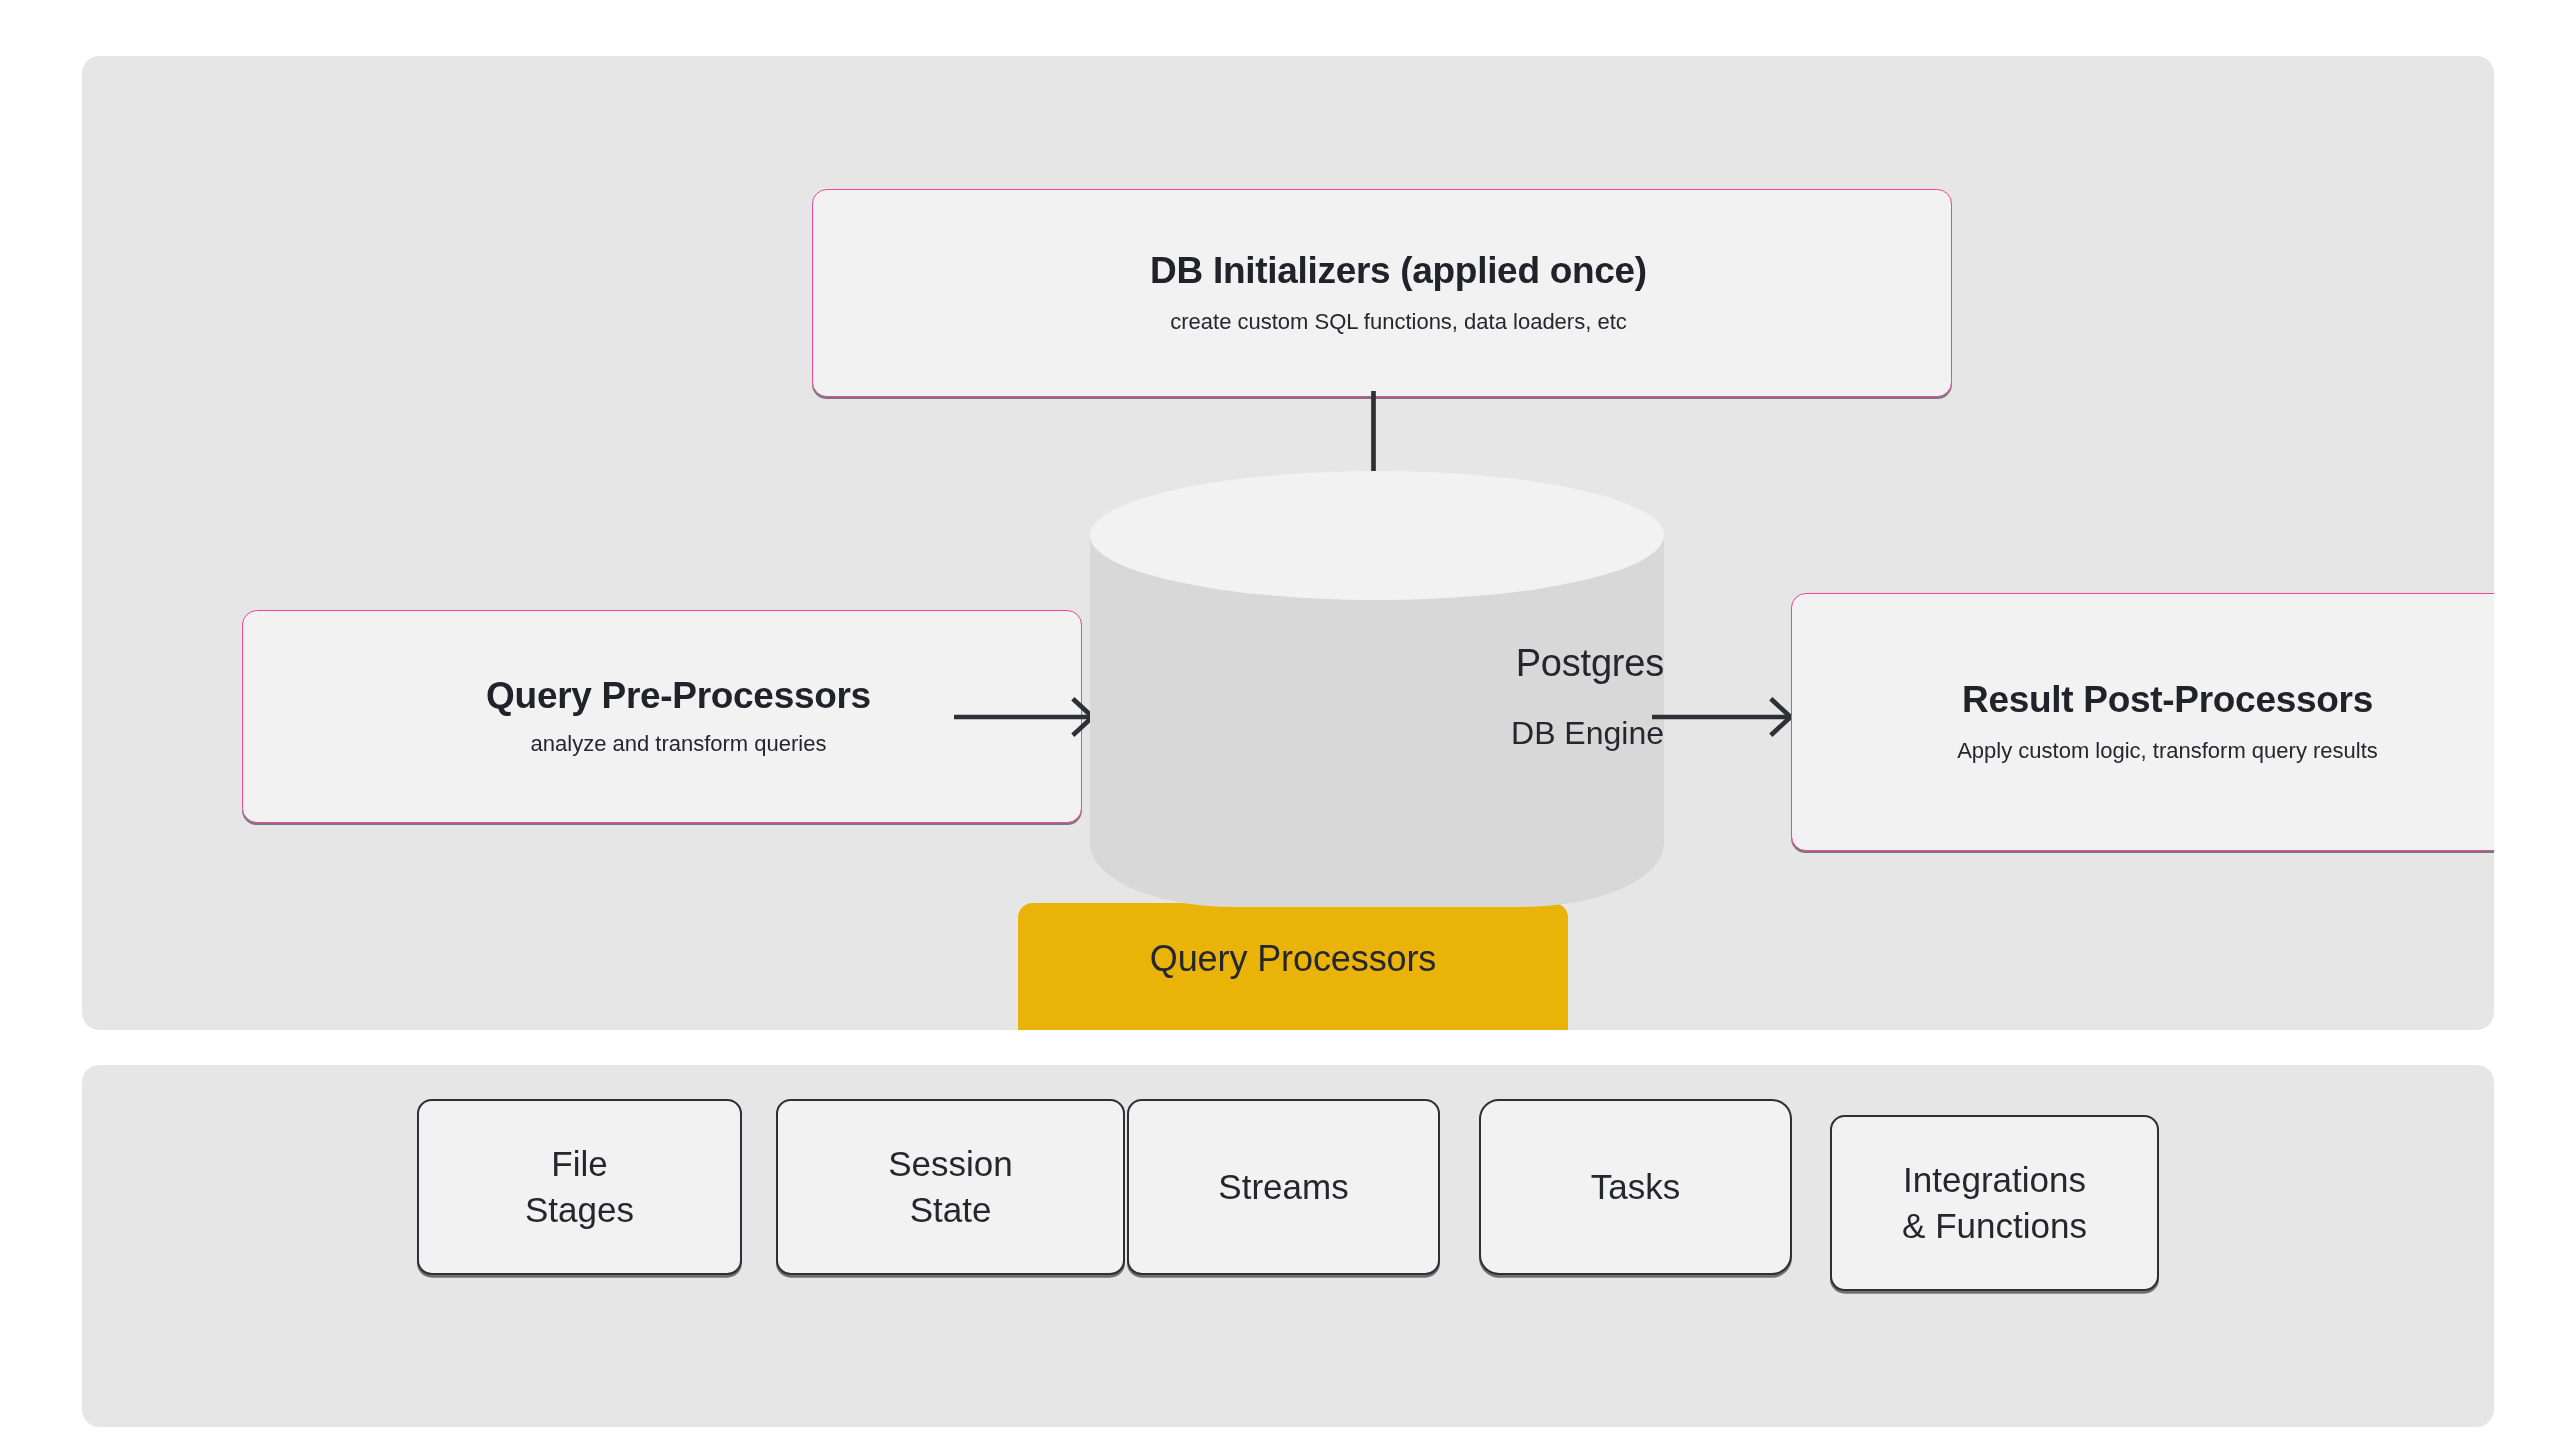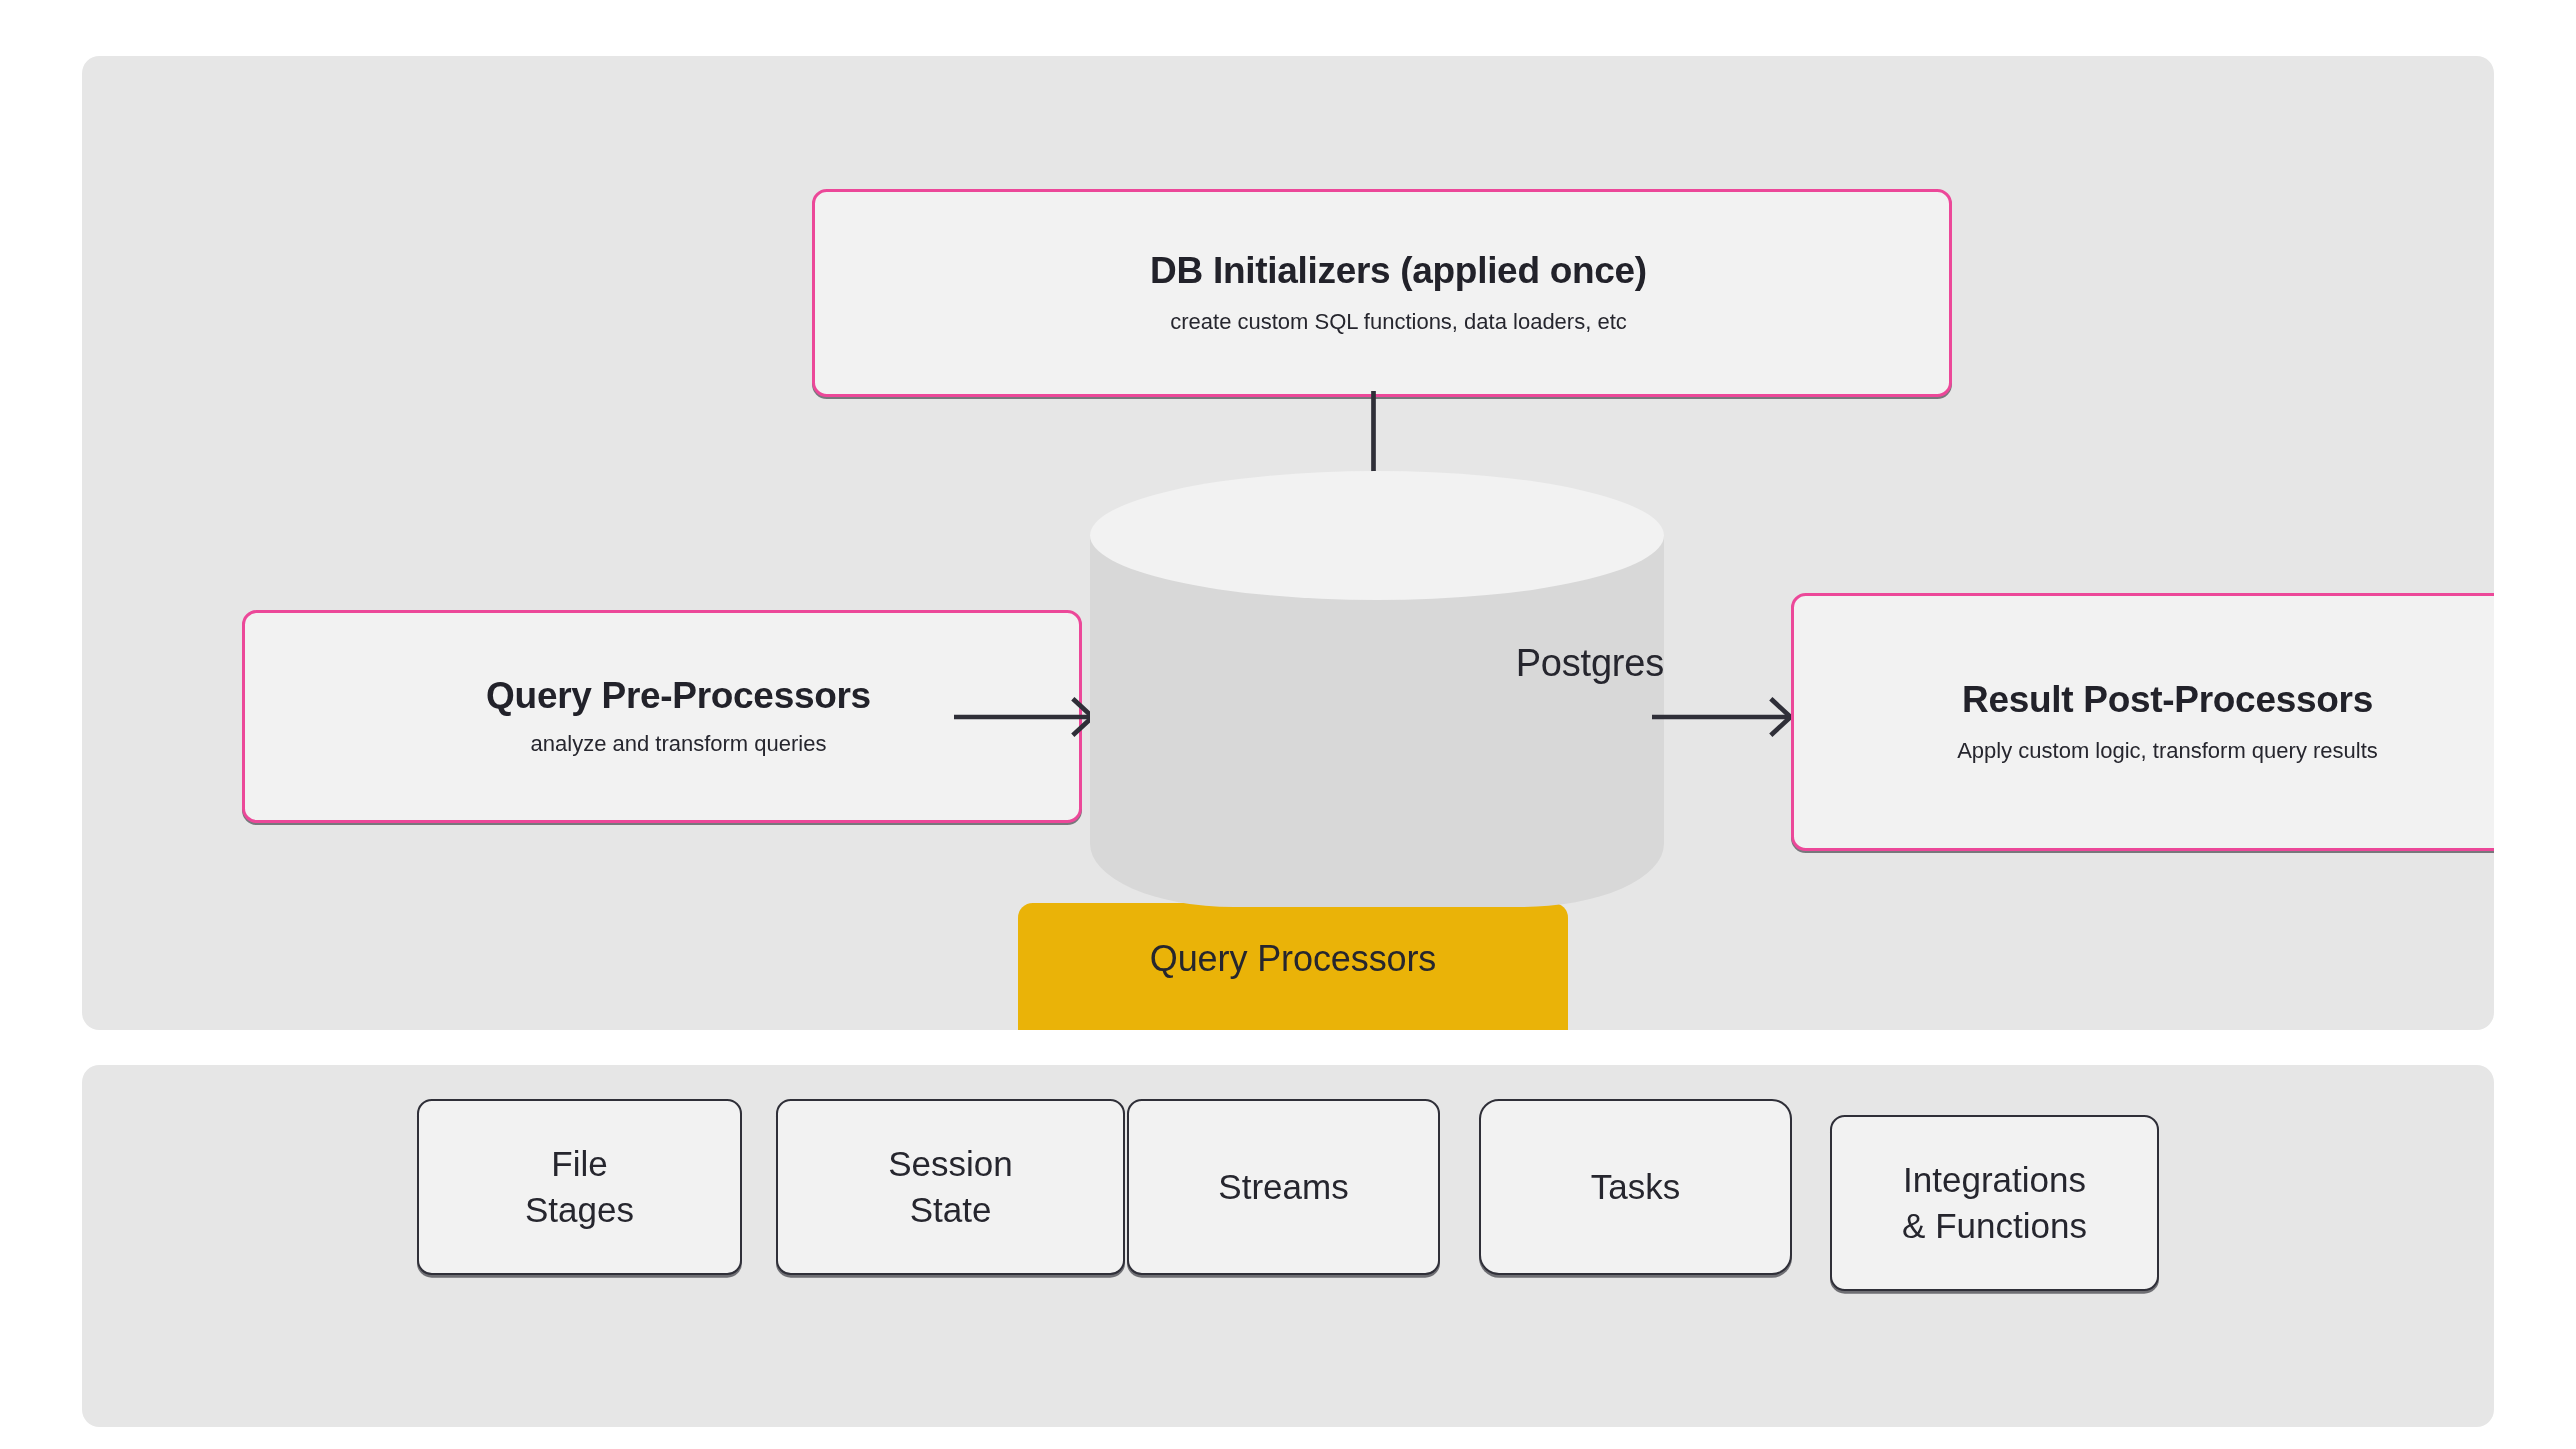--- a/index.html
+++ b/index.html
@@ -60,21 +60,21 @@
     font-weight: 400;
     letter-spacing: -0.1px;
     color: #26262e;
     white-space: nowrap;
   }
 
   
   .node {
     position: absolute;
     background: #f2f2f2;
-    border: 3px solid #ec4899;
+    border: 1px solid #ec4899;
     border-radius: 14.8px;
     box-sizing: border-box;
     display: flex;
     flex-direction: column;
     align-items: center;
     justify-content: center;
     text-align: center;
     box-shadow: 0 2px 0 rgba(30,30,38,0.55);
     padding-left: 33px;
   }
@@ -239,20 +239,21 @@
       <path d="M180 30 L207 55 L180 80" stroke="#2f2f38" stroke-width="7" fill="none" stroke-linecap="square" stroke-linejoin="miter"></path>
     </svg>
   </div>
 
   <div id="cylinder">
     <div class="cyl-bottom"></div>
     <div class="cyl-body"></div>
     <div class="cyl-top"></div>
     <div class="cyl-text">
       <div class="cyl-title">Postgres</div>
+      <div class="cyl-sub">DB Engine</div>
     </div>
   </div>
 
   <div class="connector" id="arrow-db-to-post">
     <svg width="154" height="74" viewBox="0 0 230 110" xmlns="http://www.w3.org/2000/svg">
       <path d="M0 55 L205 55" stroke="#2f2f38" stroke-width="7" fill="none"></path>
       <path d="M180 30 L207 55 L180 80" stroke="#2f2f38" stroke-width="7" fill="none" stroke-linecap="square" stroke-linejoin="miter"></path>
     </svg>
   </div>
 

